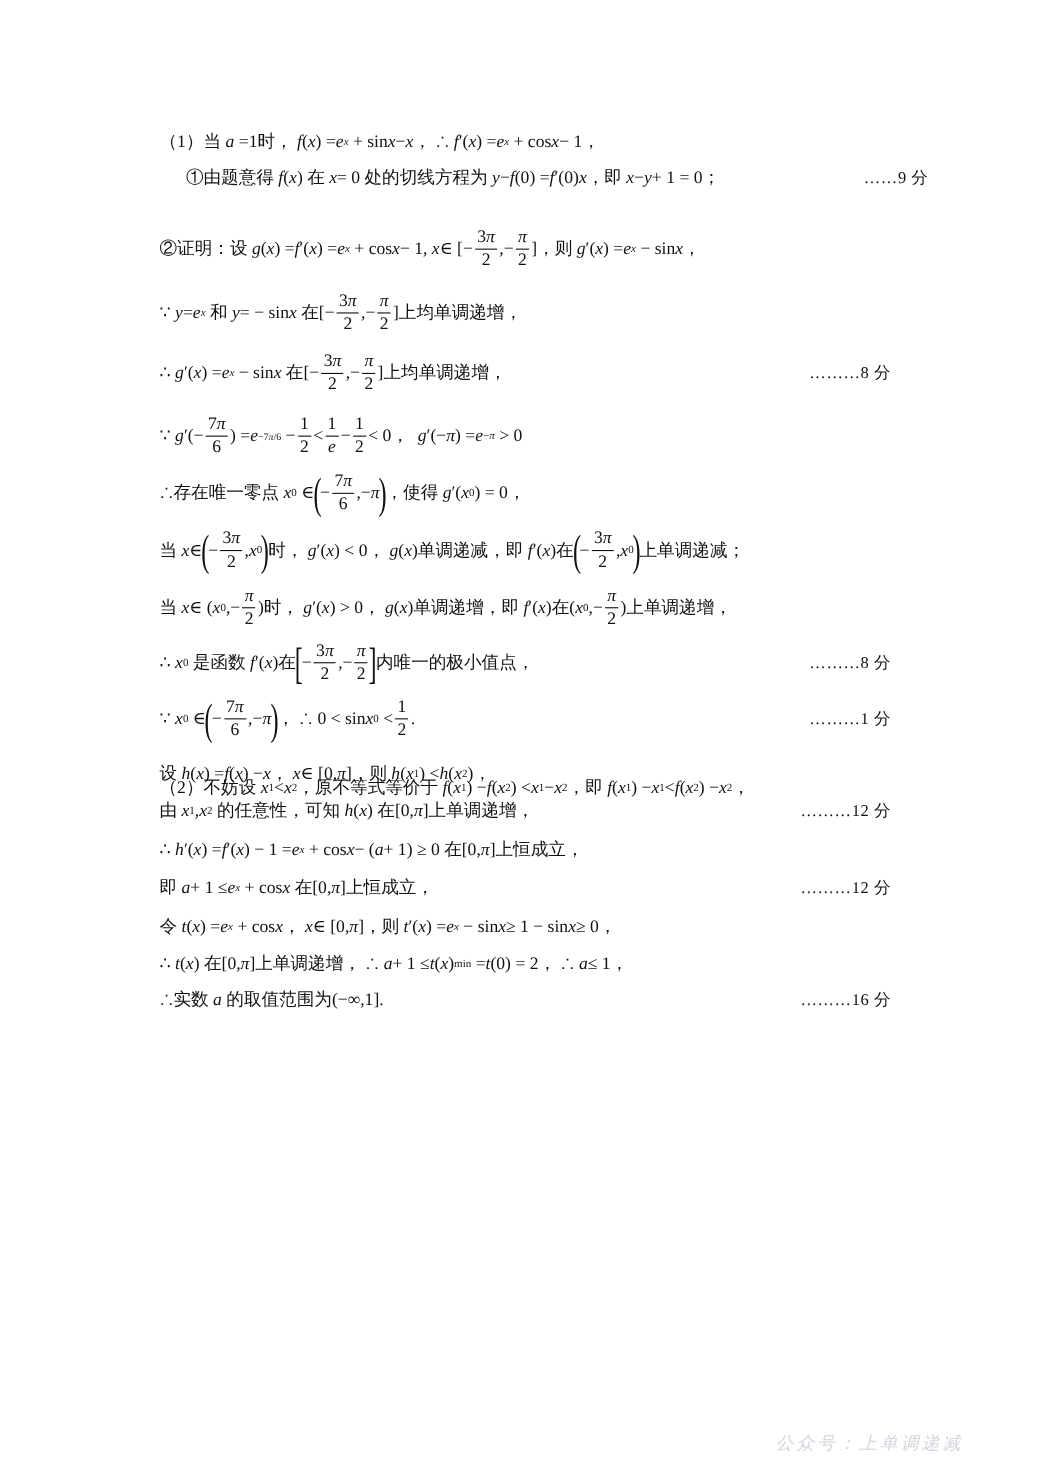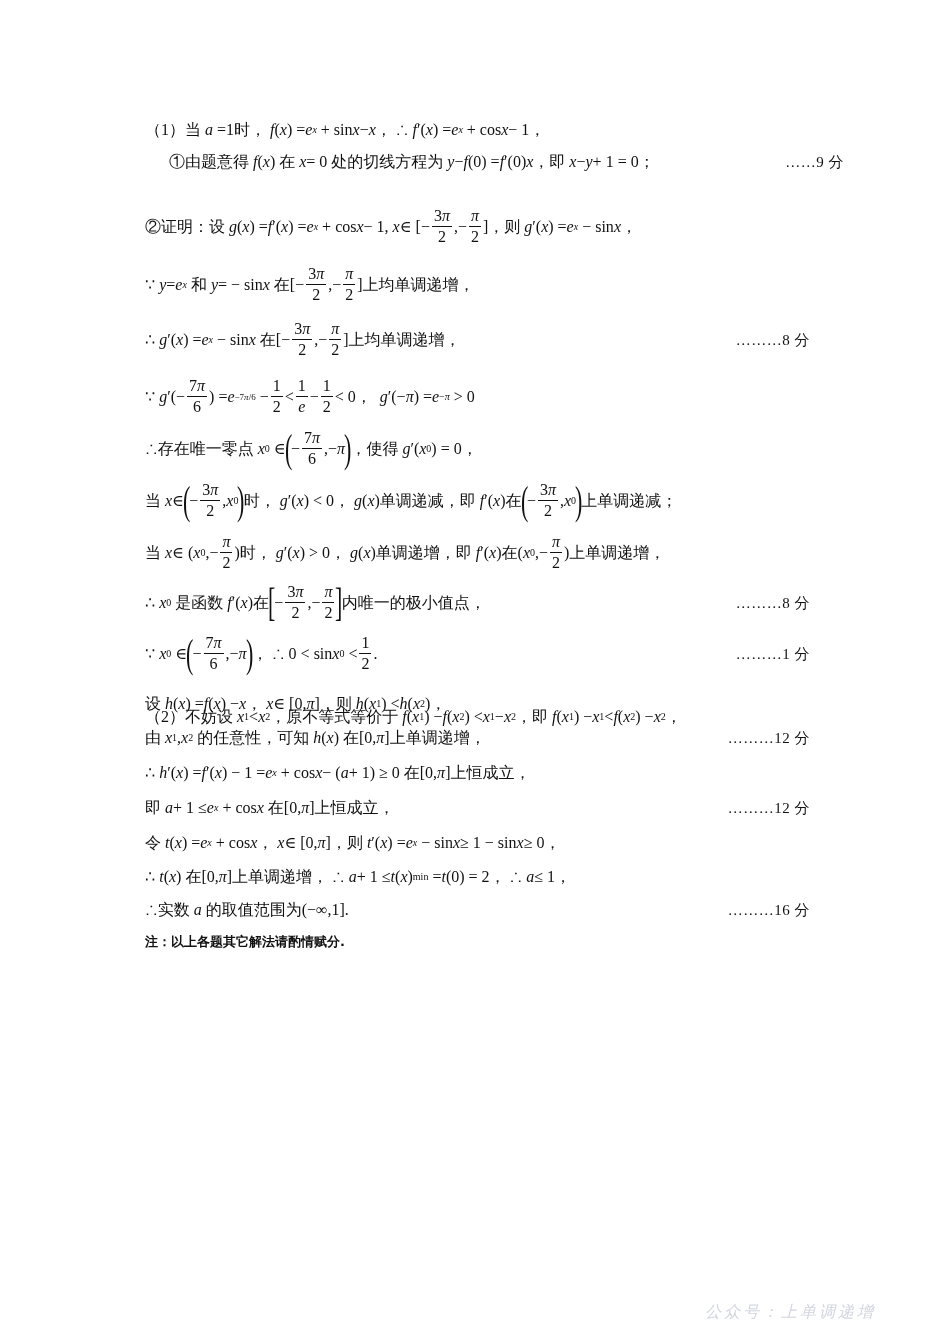--- a/index.html
+++ b/index.html
@@ -161,16 +161,15 @@
 
   <div class="line" style="top:867px;">
     <span class="txt">∴&nbsp;<i>t</i>(<i>x</i>)&nbsp;在[0,<i>π</i>]上单调递增，&nbsp;∴&nbsp;<i>a</i> + 1 ≤ <i>t</i>(<i>x</i>)<sub>min</sub>&nbsp;= <i>t</i>(0) = 2，&nbsp;∴&nbsp;<i>a</i> ≤ 1，</span>
   </div>
 
   <div class="line" style="top:900px;">
     <span class="txt">∴实数&nbsp;<i>a</i>&nbsp;的取值范围为(−∞,1].</span>
     <span class="score">………16 分</span>
   </div>
 
-  <div class="line note" style="top:932px;">注：以上各题其它解法请酌情赋分.</div>
 
-  <div class="watermark">公众号：上单调递增</div>
+  <div class="watermark">公众号：上单调递减</div>
 </div>
 
 </body></html>

